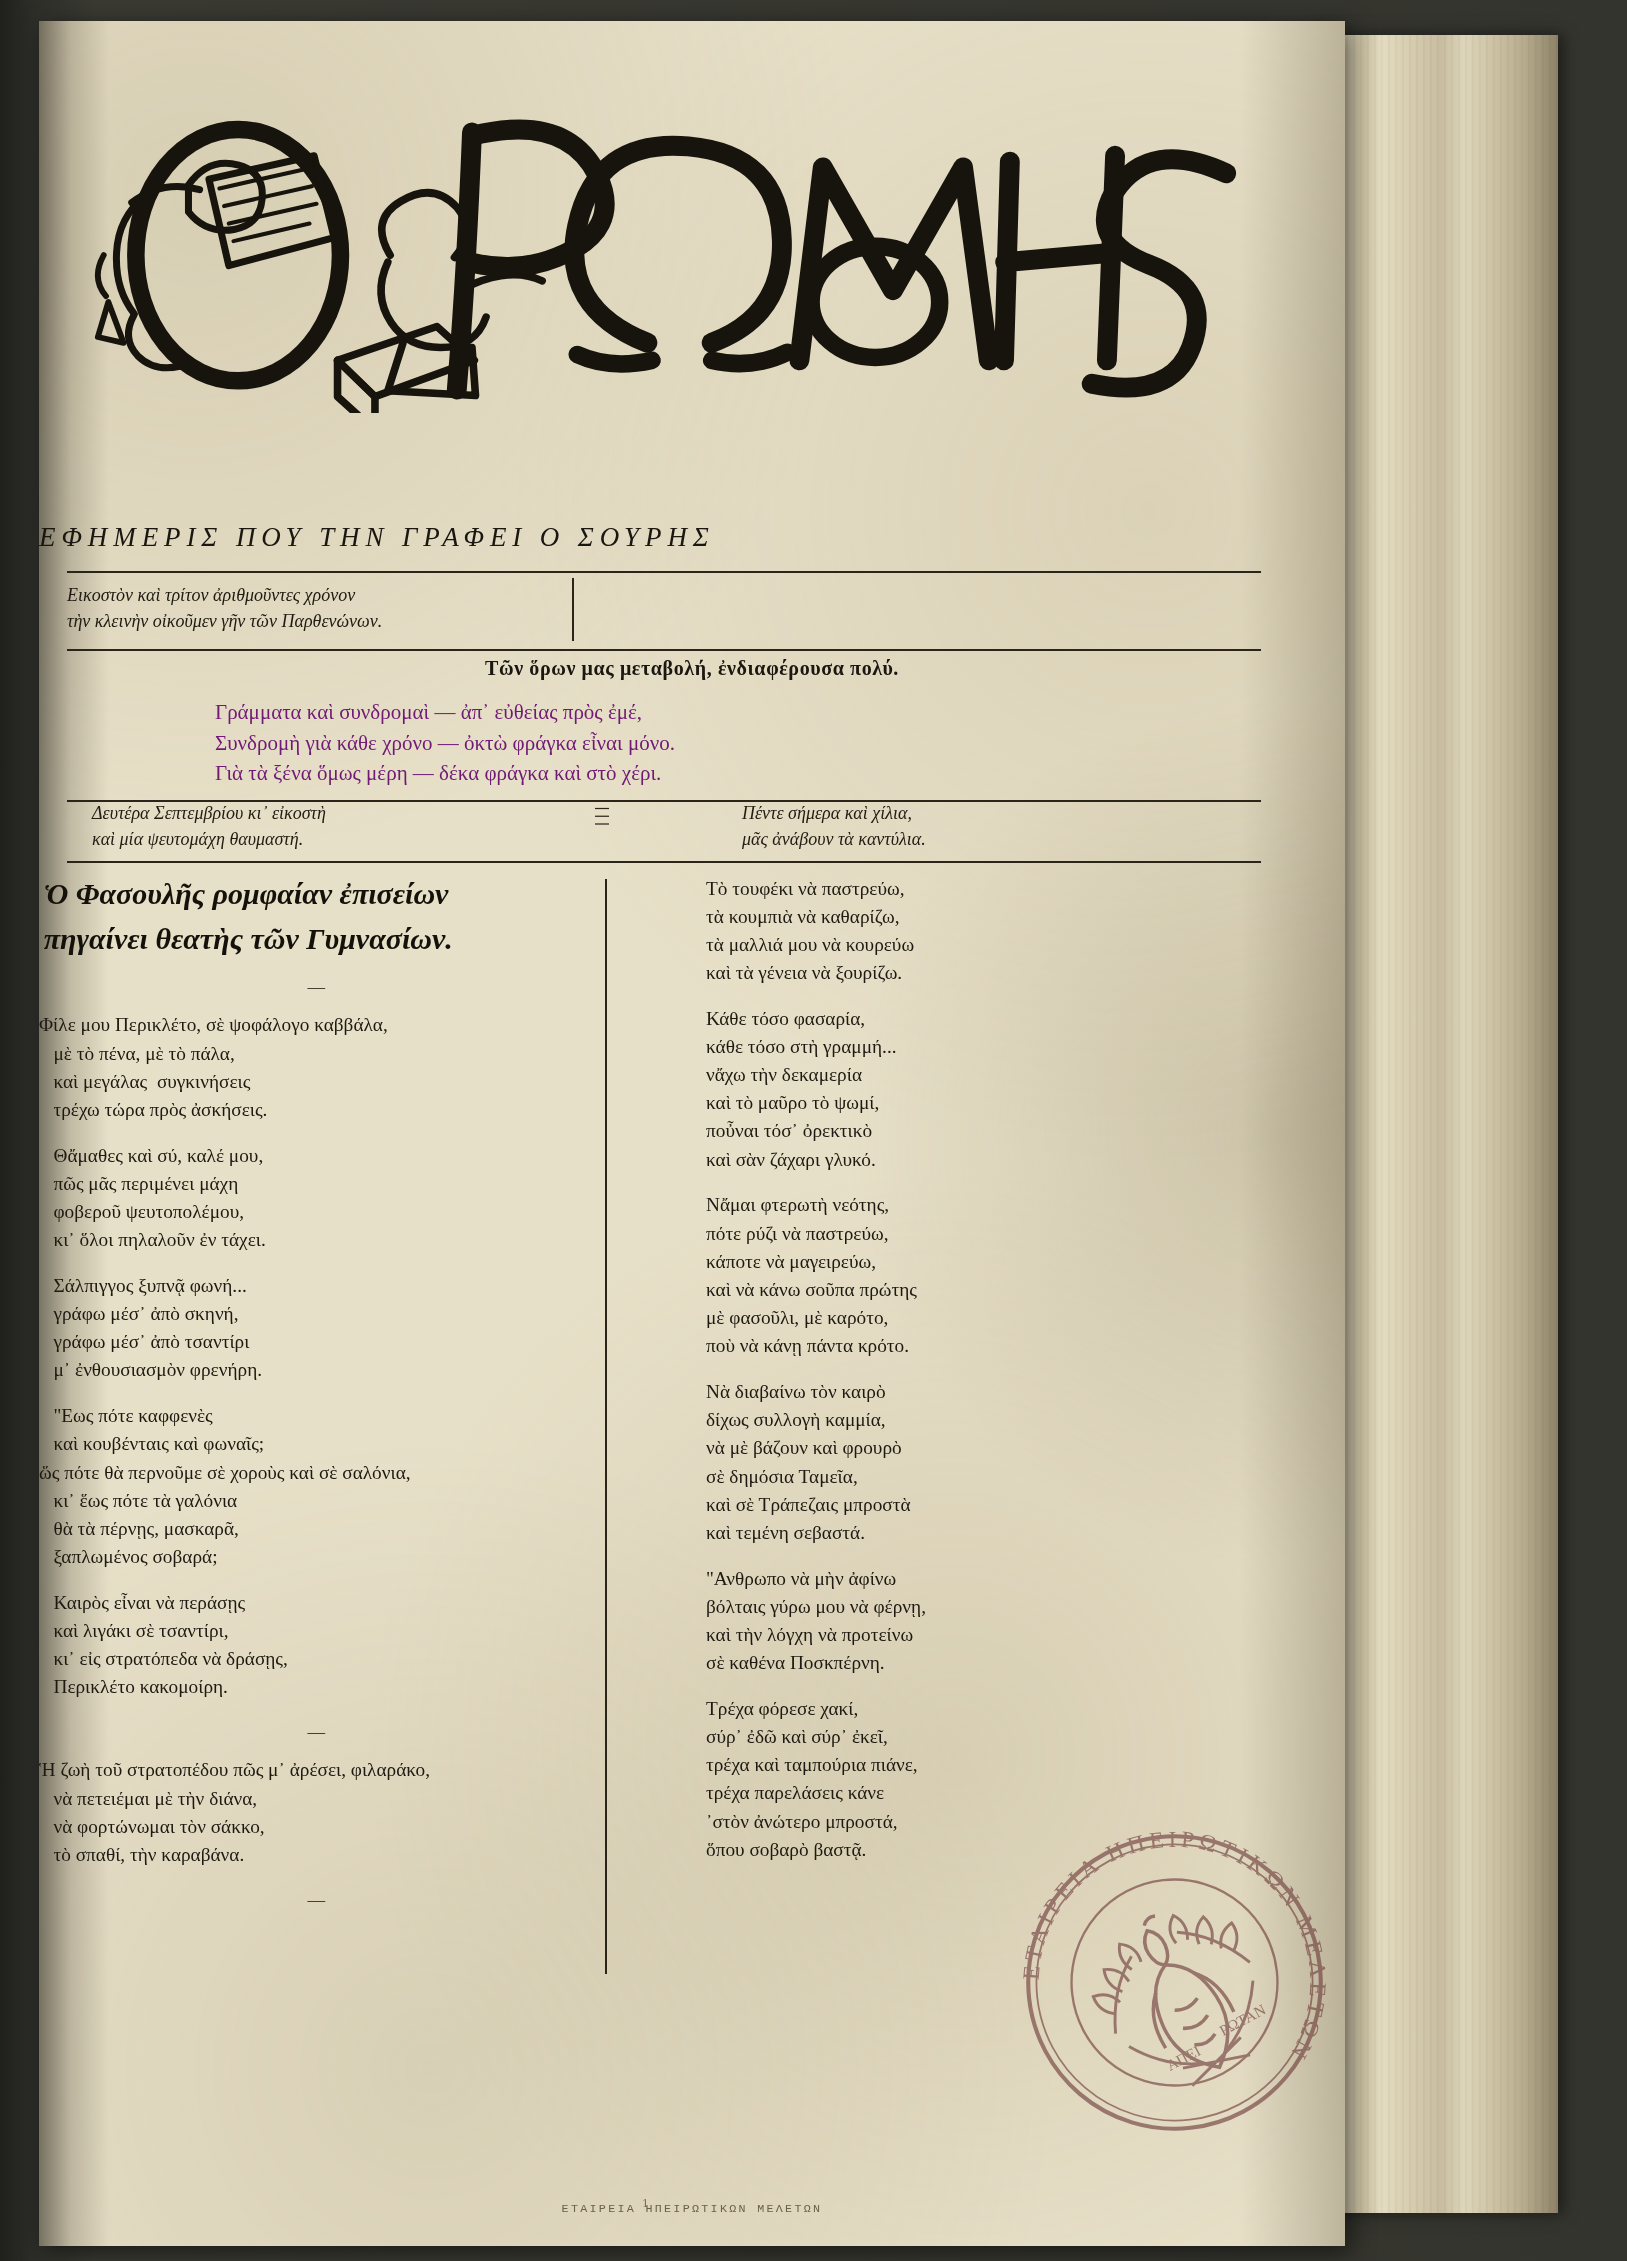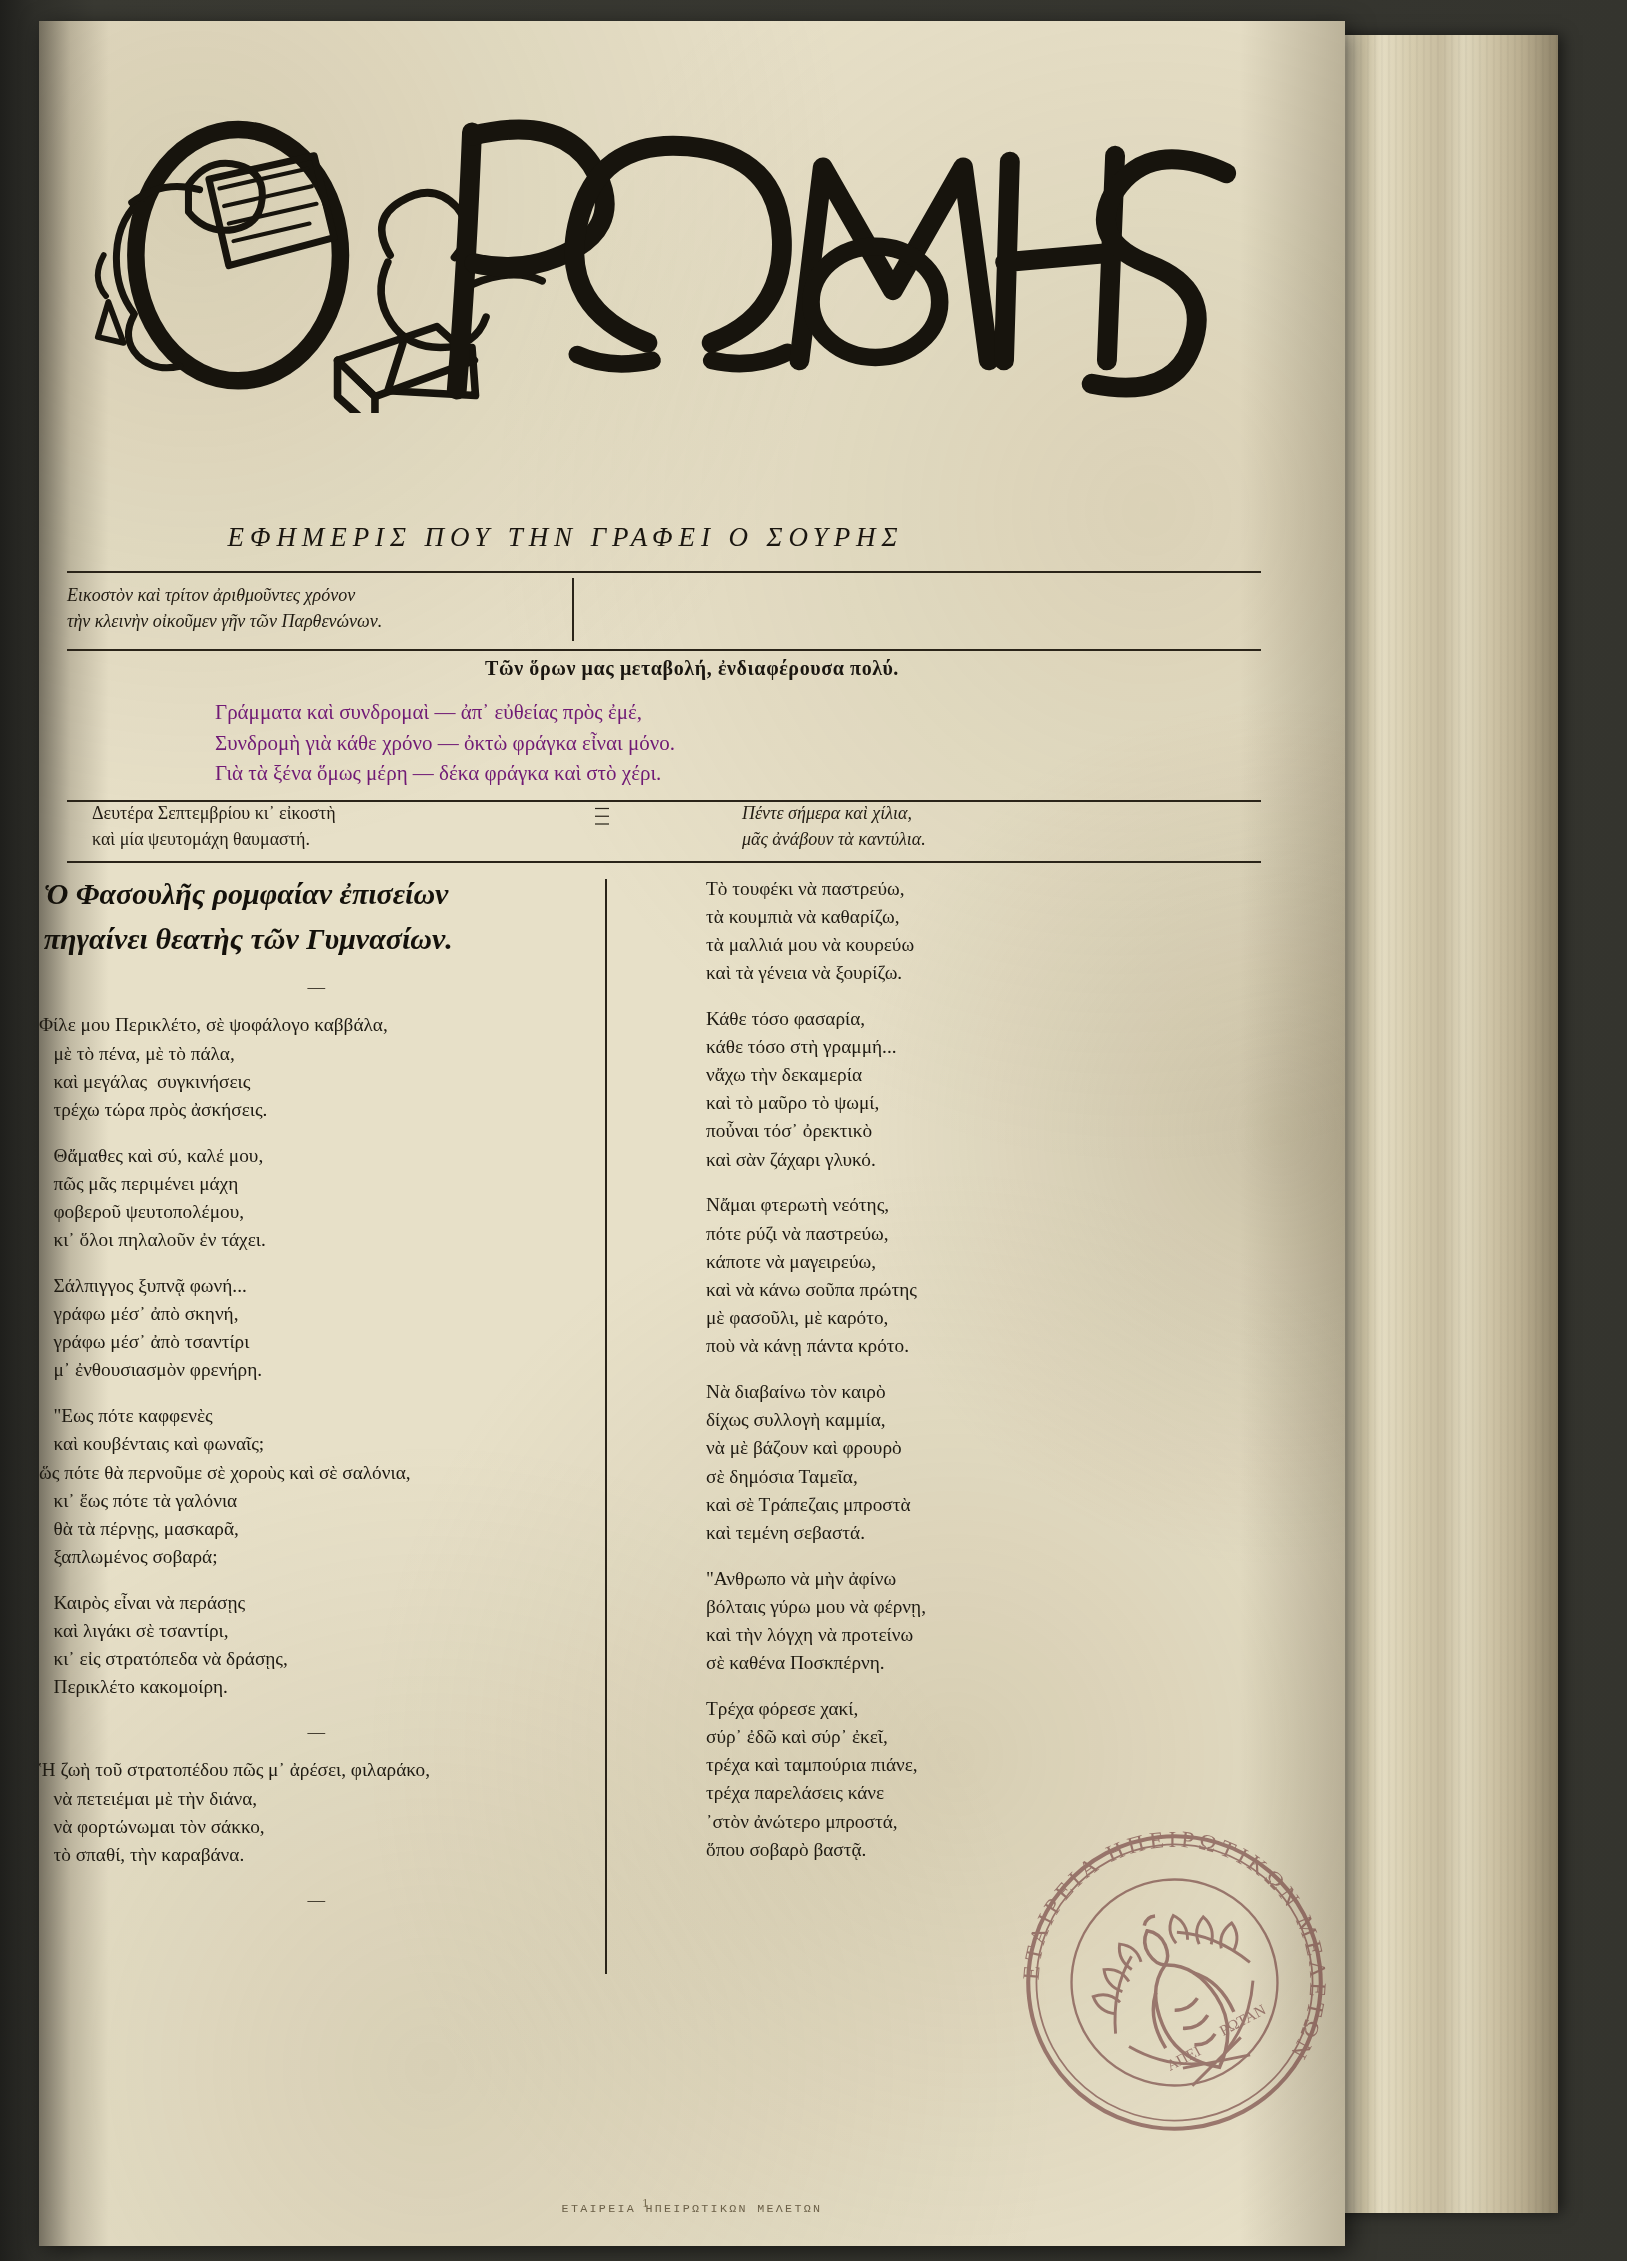--- a/index.html
+++ b/index.html
@@ -106,21 +106,21 @@
     width: 1200px;
     height: 304px;
   }
   #logo-svg { display: block; }
 
   #subtitle {
     position: absolute;
     top: 501px;
     left: 0;
     width: 1053px;
-    text-align: center;
+    text-align: left;
     font-family: "Liberation Serif", serif;
     font-size: 27px;
     letter-spacing: 5.9px;
     font-style: italic;
     color: #1a1610;
   }
 
   
   .rule {
     position: absolute;
@@ -168,20 +168,21 @@
   }
 
   
   #date-note {
     position: absolute;
     top: 779px;
     left: 53px;
     width: 445px;
     font-size: 18px;
     line-height: 1.45;
+    font-style: italic;
     color: #221c13;
   }
   #price-note {
     position: absolute;
     top: 779px;
     left: 703px;
     width: 468px;
     font-size: 18px;
     line-height: 1.45;
     font-style: italic;

